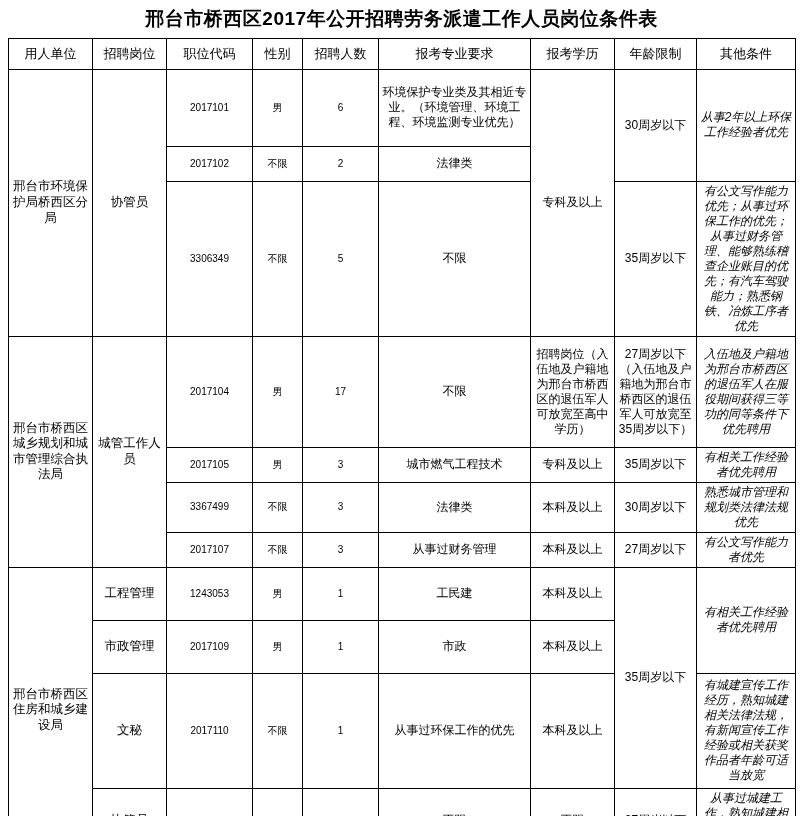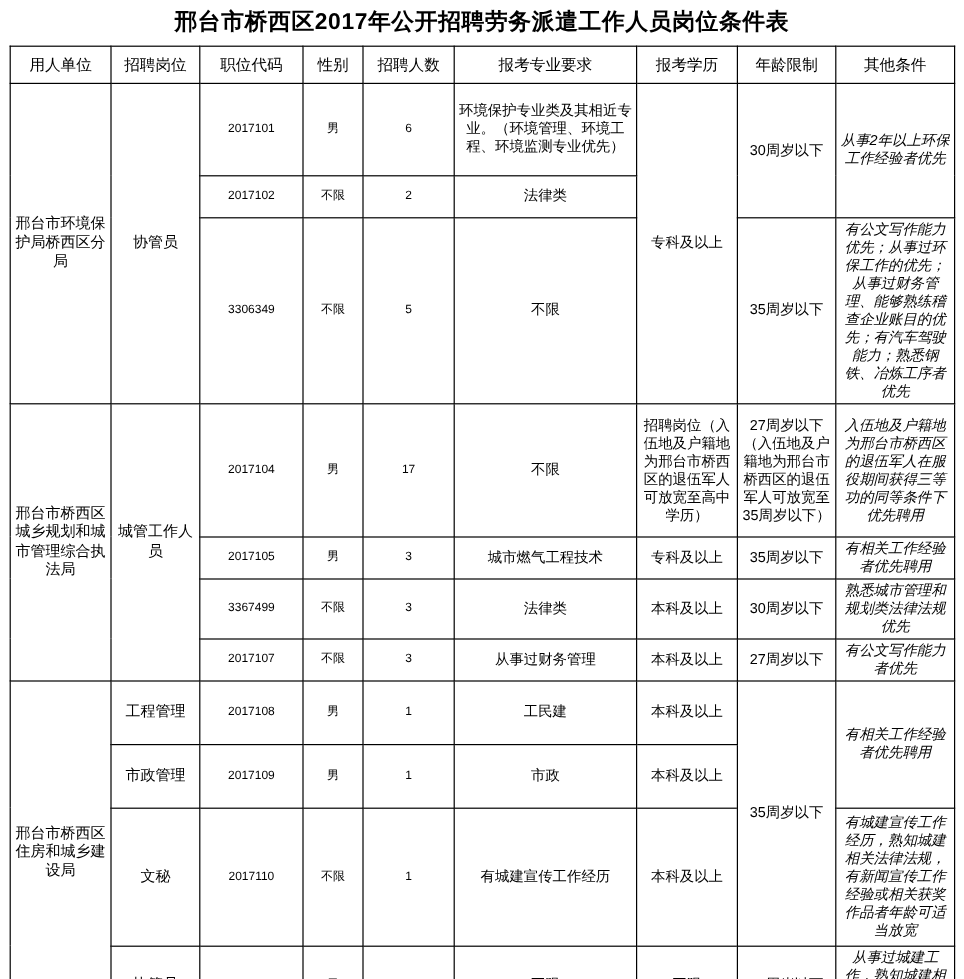--- a/index.html
+++ b/index.html
@@ -170,42 +170,42 @@
         <td class="num">3</td>
         <td class="major" style="height:26px">从事过财务管理</td>
         <td class="edu">本科及以上</td>
         <td class="age">27周岁以下</td>
         <td class="other">有公文写作能力者优先</td>
       </tr>
 
       <tr>
         <td class="unit" rowspan="4">邢台市桥西区住房和城乡建设局</td>
         <td class="post">工程管理</td>
-        <td class="code">2017108</td>
+        <td class="code">1243053</td>
         <td class="sex">男</td>
         <td class="num">1</td>
         <td class="major" style="height:48px">工民建</td>
         <td class="edu">本科及以上</td>
         <td class="age" rowspan="3">35周岁以下</td>
         <td class="other" rowspan="2">有相关工作经验者优先聘用</td>
       </tr>
       <tr>
         <td class="post">市政管理</td>
         <td class="code">2017109</td>
         <td class="sex">男</td>
         <td class="num">1</td>
         <td class="major" style="height:48px">市政</td>
         <td class="edu">本科及以上</td>
       </tr>
       <tr>
         <td class="post">文秘</td>
         <td class="code">2017110</td>
         <td class="sex">不限</td>
         <td class="num">1</td>
-        <td class="major" style="height:110px">有城建宣传工作经历</td>
+        <td class="major" style="height:110px">从事过环保工作的优先</td>
         <td class="edu">本科及以上</td>
         <td class="other left-pad">有城建宣传工作经历，熟知城建相关法律法规，有新闻宣传工作经验或相关获奖作品者年龄可适当放宽</td>
       </tr>
       <tr>
         <td class="post">协管员</td>
         <td class="code">2017111</td>
         <td class="sex">男</td>
         <td class="num">2</td>
         <td class="major" style="height:56px">不限</td>
         <td class="edu">不限</td>

